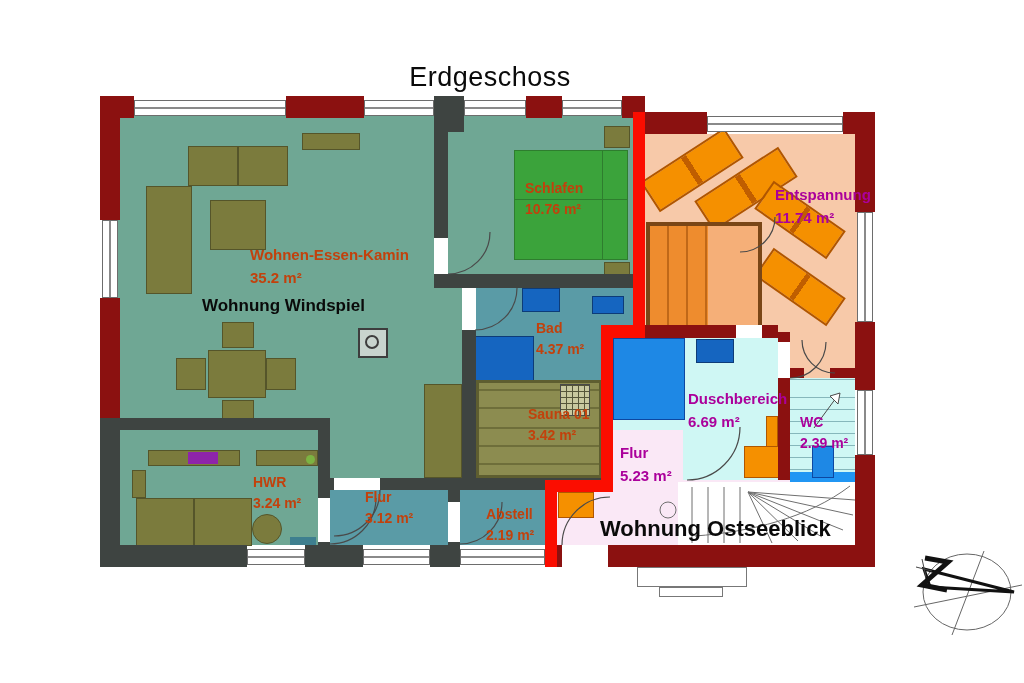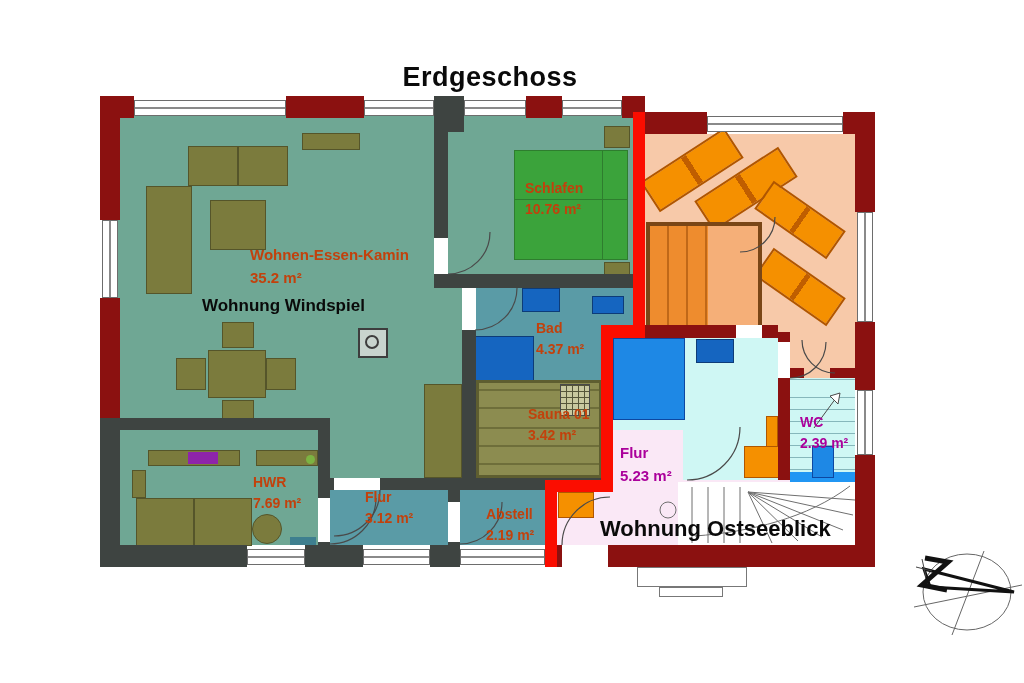--- a/index.html
+++ b/index.html
@@ -18,21 +18,21 @@
   .furn{background:#7B7B3D;border:1px solid #55552A;}
   .furn.split{background:linear-gradient(90deg,#7B7B3D 0 49%,#55552A 49% 51%,#7B7B3D 51% 100%);}
   .blue{background:#1565C0;border:1px solid #0D3C78;}
   .bluel{background:#1E88E5;border:1px solid #0D47A1;}
   .lounger{background:linear-gradient(90deg,#F59000 0 47%,#C05E00 47% 53%,#F59000 53% 100%);border:2px solid #B05600;}
   
   .lbl{font-weight:bold;font-size:14px;line-height:1.5;white-space:nowrap;color:#c2410c;}
   .lbl.mag{color:#AB009B;}
   .lbl.big{font-size:15px;}
   .apt{font-weight:bold;font-size:17px;color:#0a0a0a;white-space:nowrap;}
-  .title{font-weight:bold;font-size:27px;color:#0a0a0a;text-align:center;letter-spacing:.5px;}
+  .title{font-weight:normal;font-size:27px;color:#0a0a0a;text-align:center;letter-spacing:.5px;}
   svg{display:block;}
 </style>
 </head>
 <body>
 
 <div class="canvas">
 
   <div class="abs" style="left:118px;top:112px;width:516px;height:322px;background:#6FA794"></div>
   <div class="abs" style="left:320px;top:430px;width:142px;height:58px;background:#6FA794"></div>
   <div class="abs" style="left:462px;top:286px;width:140px;height:192px;background:#5A9BA6"></div>
@@ -221,48 +221,56 @@
     <div>Wohnen-Essen-Kamin</div>
     <div>35.2 m²</div>
   </div>
   <div class="abs apt" style="left:202px;top:296px">Wohnung Windspiel</div>
 
   <div class="abs lbl" style="left:525px;top:178px">
     <div>Schlafen</div>
     <div>10.76 m²</div>
   </div>
 
+  <div class="abs lbl mag big" style="left:775px;top:184px">
+    <div>Entspannung</div>
+    <div>11.74 m²</div>
+  </div>
 
 
   <div class="abs lbl" style="left:536px;top:318px">
     <div>Bad</div>
     <div>4.37 m²</div>
   </div>
 
   <div class="abs lbl" style="left:528px;top:404px">
     <div>Sauna 01</div>
     <div>3.42 m²</div>
   </div>
 
+  <div class="abs lbl mag big" style="left:688px;top:388px">
+    <div>Duschbereich</div>
+    <div>6.69 m²</div>
+  </div>
 
   <div class="abs lbl mag" style="left:800px;top:412px">
     <div>WC</div>
     <div>2.39 m²</div>
   </div>
 
   <div class="abs lbl mag big" style="left:620px;top:442px">
     <div>Flur</div>
     <div>5.23 m²</div>
   </div>
 
   <div class="abs apt" style="left:600px;top:516px;font-size:22px">Wohnung Ostseeblick</div>
 
   <div class="abs lbl" style="left:253px;top:472px">
     <div>HWR</div>
-    <div>7.69 m²</div>
+    <div>3.24 m²</div>
   </div>
 
   <div class="abs lbl" style="left:365px;top:487px">
     <div>Flur</div>
     <div>3.12 m²</div>
   </div>
 
   <div class="abs lbl" style="left:486px;top:504px">
     <div>Abstell</div>
     <div>2.19 m²</div>

